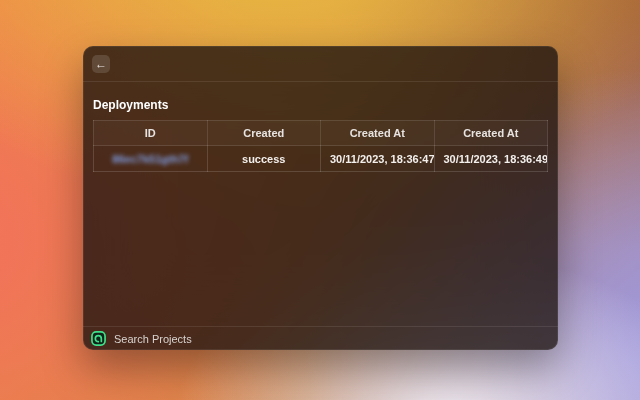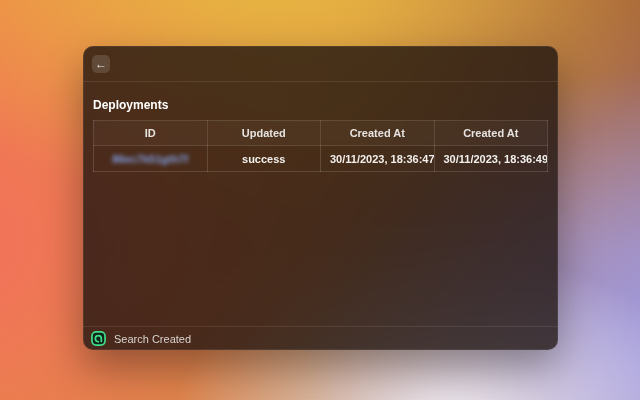--- a/index.html
+++ b/index.html
@@ -155,21 +155,21 @@
     </div>
 
     <div class="main">
 
       <h2 class="section-title">Deployments</h2>
 
       <table class="deployments">
         <thead>
           <tr>
             <th>ID</th>
-            <th>Updated</th>
+            <th>Created</th>
             <th>Created At</th>
             <th>Created At</th>
           </tr>
         </thead>
         <tbody>
           <tr>
             <td>
               <a href="#" class="id-link">86ec7k51gth7f</a>
             </td>
             <td>success</td>
@@ -178,17 +178,17 @@
           </tr>
         </tbody>
       </table>
     </div>
 
     <div class="footer-bar">
       <svg class="ext-icon" viewBox="0 0 16 16">
         <rect x="1" y="1" width="14" height="14" rx="4.5" fill="#10241a" stroke="#3ee089" stroke-width="1.8"></rect>
         <path d="M11 11.2 V8.2 a3.2 3.2 0 1 0 -3.2 3.2" fill="none" stroke="#3ee089" stroke-width="1.8" stroke-linecap="round"></path>
       </svg>
-      <span class="footer-label">Search Created</span>
+      <span class="footer-label">Search Projects</span>
     </div>
 
   </div>
 </div>
 
 </body></html>

